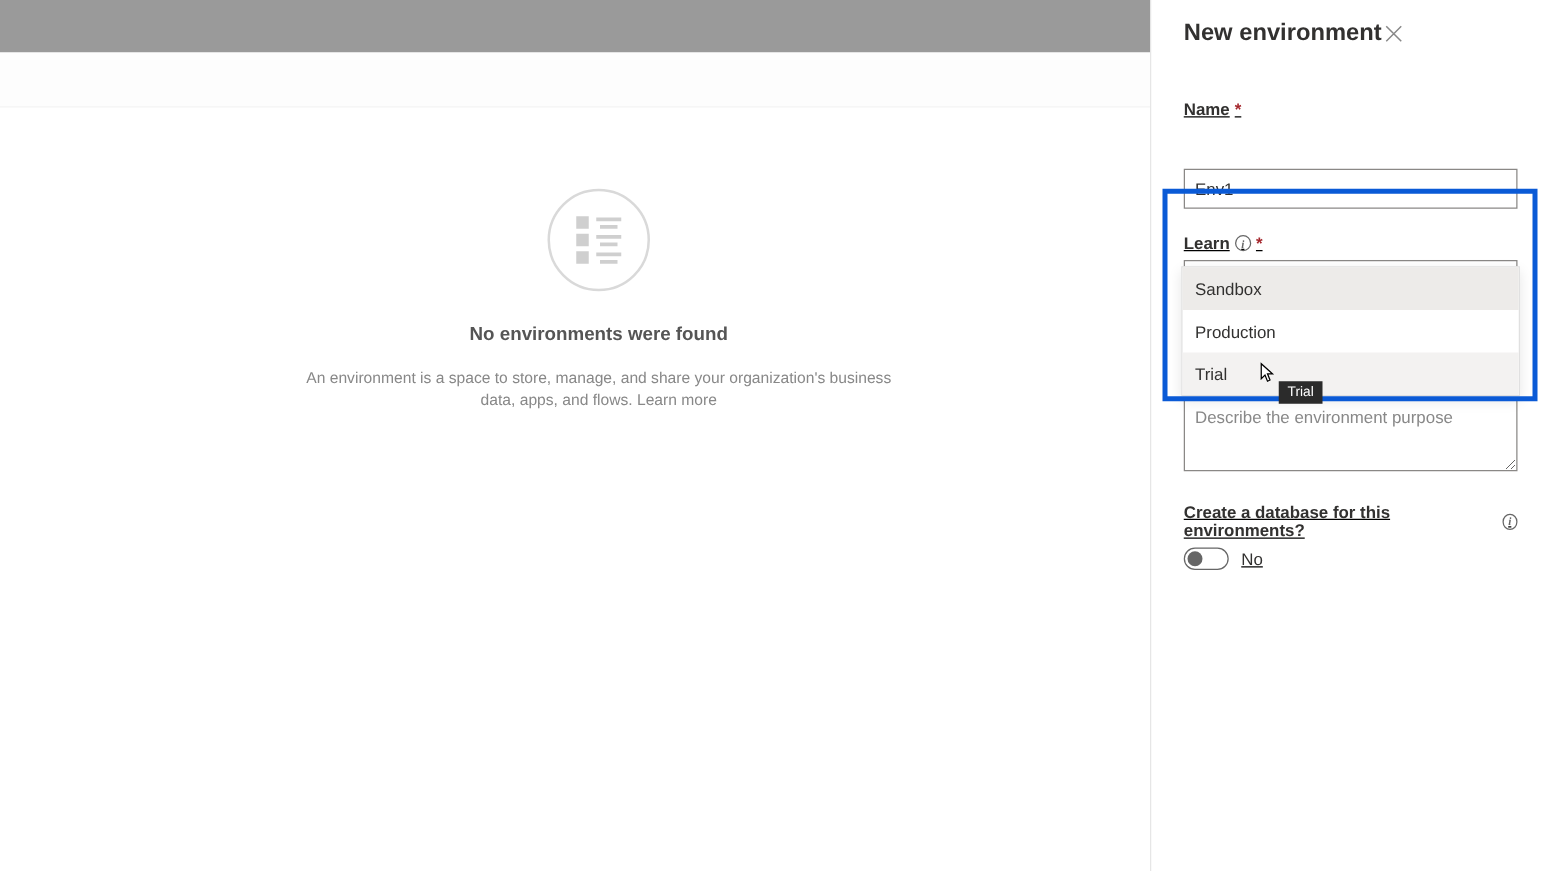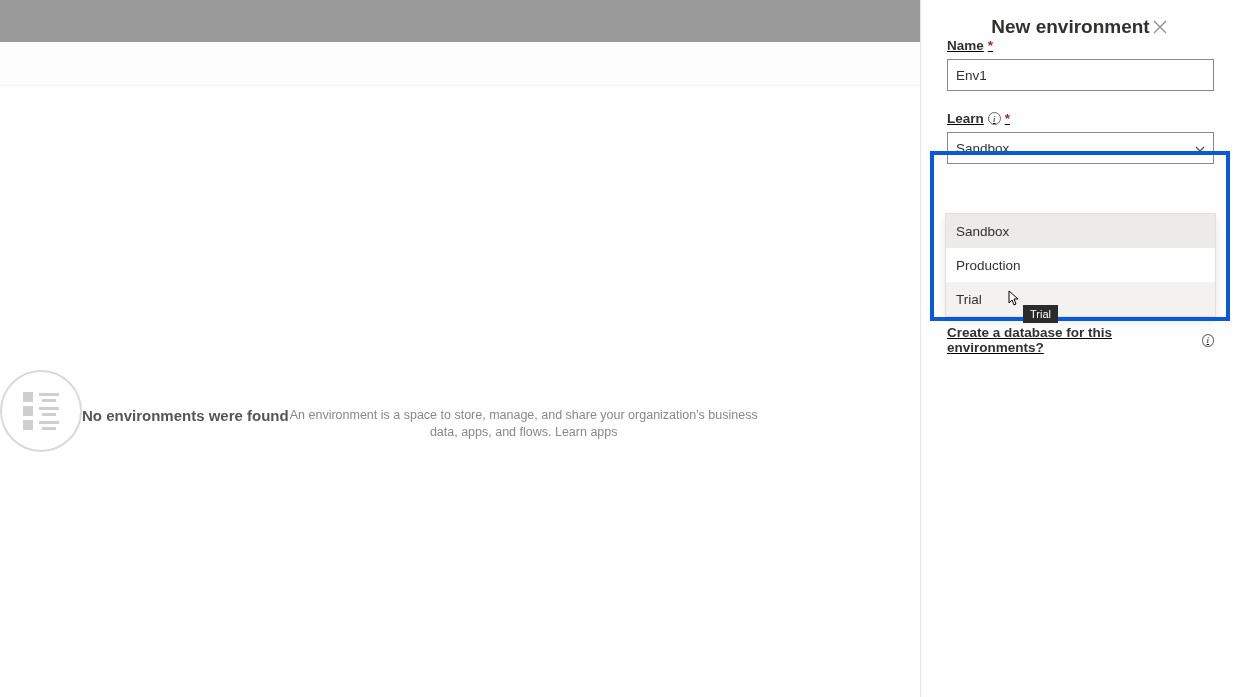--- a/index.html
+++ b/index.html
@@ -17,23 +17,24 @@
     border-bottom: 1px solid #f3f3f3;
   }
 
   .main-area {
     position: absolute;
     top: 86px;
     left: 0;
     width: 920px;
     height: 611px;
     display: flex;
-    flex-direction: row;
+    flex-direction: column;
     align-items: center;
     padding-top: 65px;
+    padding-left: 38px;
   }
 
   .empty-icon-circle {
     width: 82px;
     height: 82px;
     border-radius: 50%;
     border: 2px solid #d9d9d9;
     display: flex;
     align-items: center;
     justify-content: center;
@@ -73,21 +74,22 @@
     width: 320px;
     height: 697px;
     background: #fff;
     border-left: 1px solid #e6e6e6;
     padding: 16px 26px 0 26px;
     z-index: 5;
   }
   .panel-header {
     display: flex;
     align-items: center;
-    justify-content: center;
+    justify-content: flex-start;
+    margin-bottom: 42px;
   }
   .panel-title {
     font-size: 19px;
     font-weight: 600;
     color: #323130;
   }
   .close-btn {
     width: 20px;
     height: 20px;
     display: flex;
@@ -111,20 +113,21 @@
   .req { color: #a4262c; }
 
   .text-input {
     width: 100%;
     height: 32px;
     border: 1px solid #8a8886;
     padding: 0 8px;
     font-size: 13.5px;
     color: #323130;
     outline: none;
+    margin-top: 34px;
   }
 
   .select-box {
     width: 100%;
     height: 32px;
     border: 1px solid #8a8886;
     padding: 0 8px;
     font-size: 13.5px;
     color: #323130;
     display: flex;
@@ -269,21 +272,21 @@
       <div class="sq"></div>
         <div class="line-wrap">
           <div class="ln"></div>
           <div class="ln2"></div>
         </div>
     </div>
   </div>
   <div class="empty-title">No environments were found</div>
   <div class="empty-desc">
     <span>An environment is a space to store, manage, and share your organization's business data, apps, and flows. </span>
-    <a href="#">Learn apps</a>
+    <a href="#">Learn more</a>
   </div>
 </div>
 
 <div class="side-panel">
   <div class="panel-header">
     <div class="panel-title">New environment</div>
     <div class="close-btn">
       <svg width="14" height="14" viewBox="0 0 14 14">
           <path d="M1 1 L13 13 M13 1 L1 13" stroke="#888" stroke-width="1.2" fill="none"></path>
         </svg>
@@ -319,20 +322,26 @@
       <span>Purpose</span>
     </div>
     <textarea class="textarea-input" placeholder="Describe the environment purpose" style=""></textarea>
   </div>
 
   <div class="form-group">
     <div class="form-label">
       <span>Create a database for this environments?</span>
       <span class="info-icon">i</span>
     </div>
+    <div class="toggle-row">
+      <div class="toggle">
+        <div class="toggle-knob"></div>
+      </div>
+      <span class="toggle-label">No</span>
+    </div>
   </div>
 </div>
 
 <div class="dropdown-list">
   <div class="dd-item selected">Sandbox</div>
   <div class="dd-item">Production</div>
   <div class="dd-item hovered">Trial</div>
 </div>
 
 <div class="highlight-box"></div>

